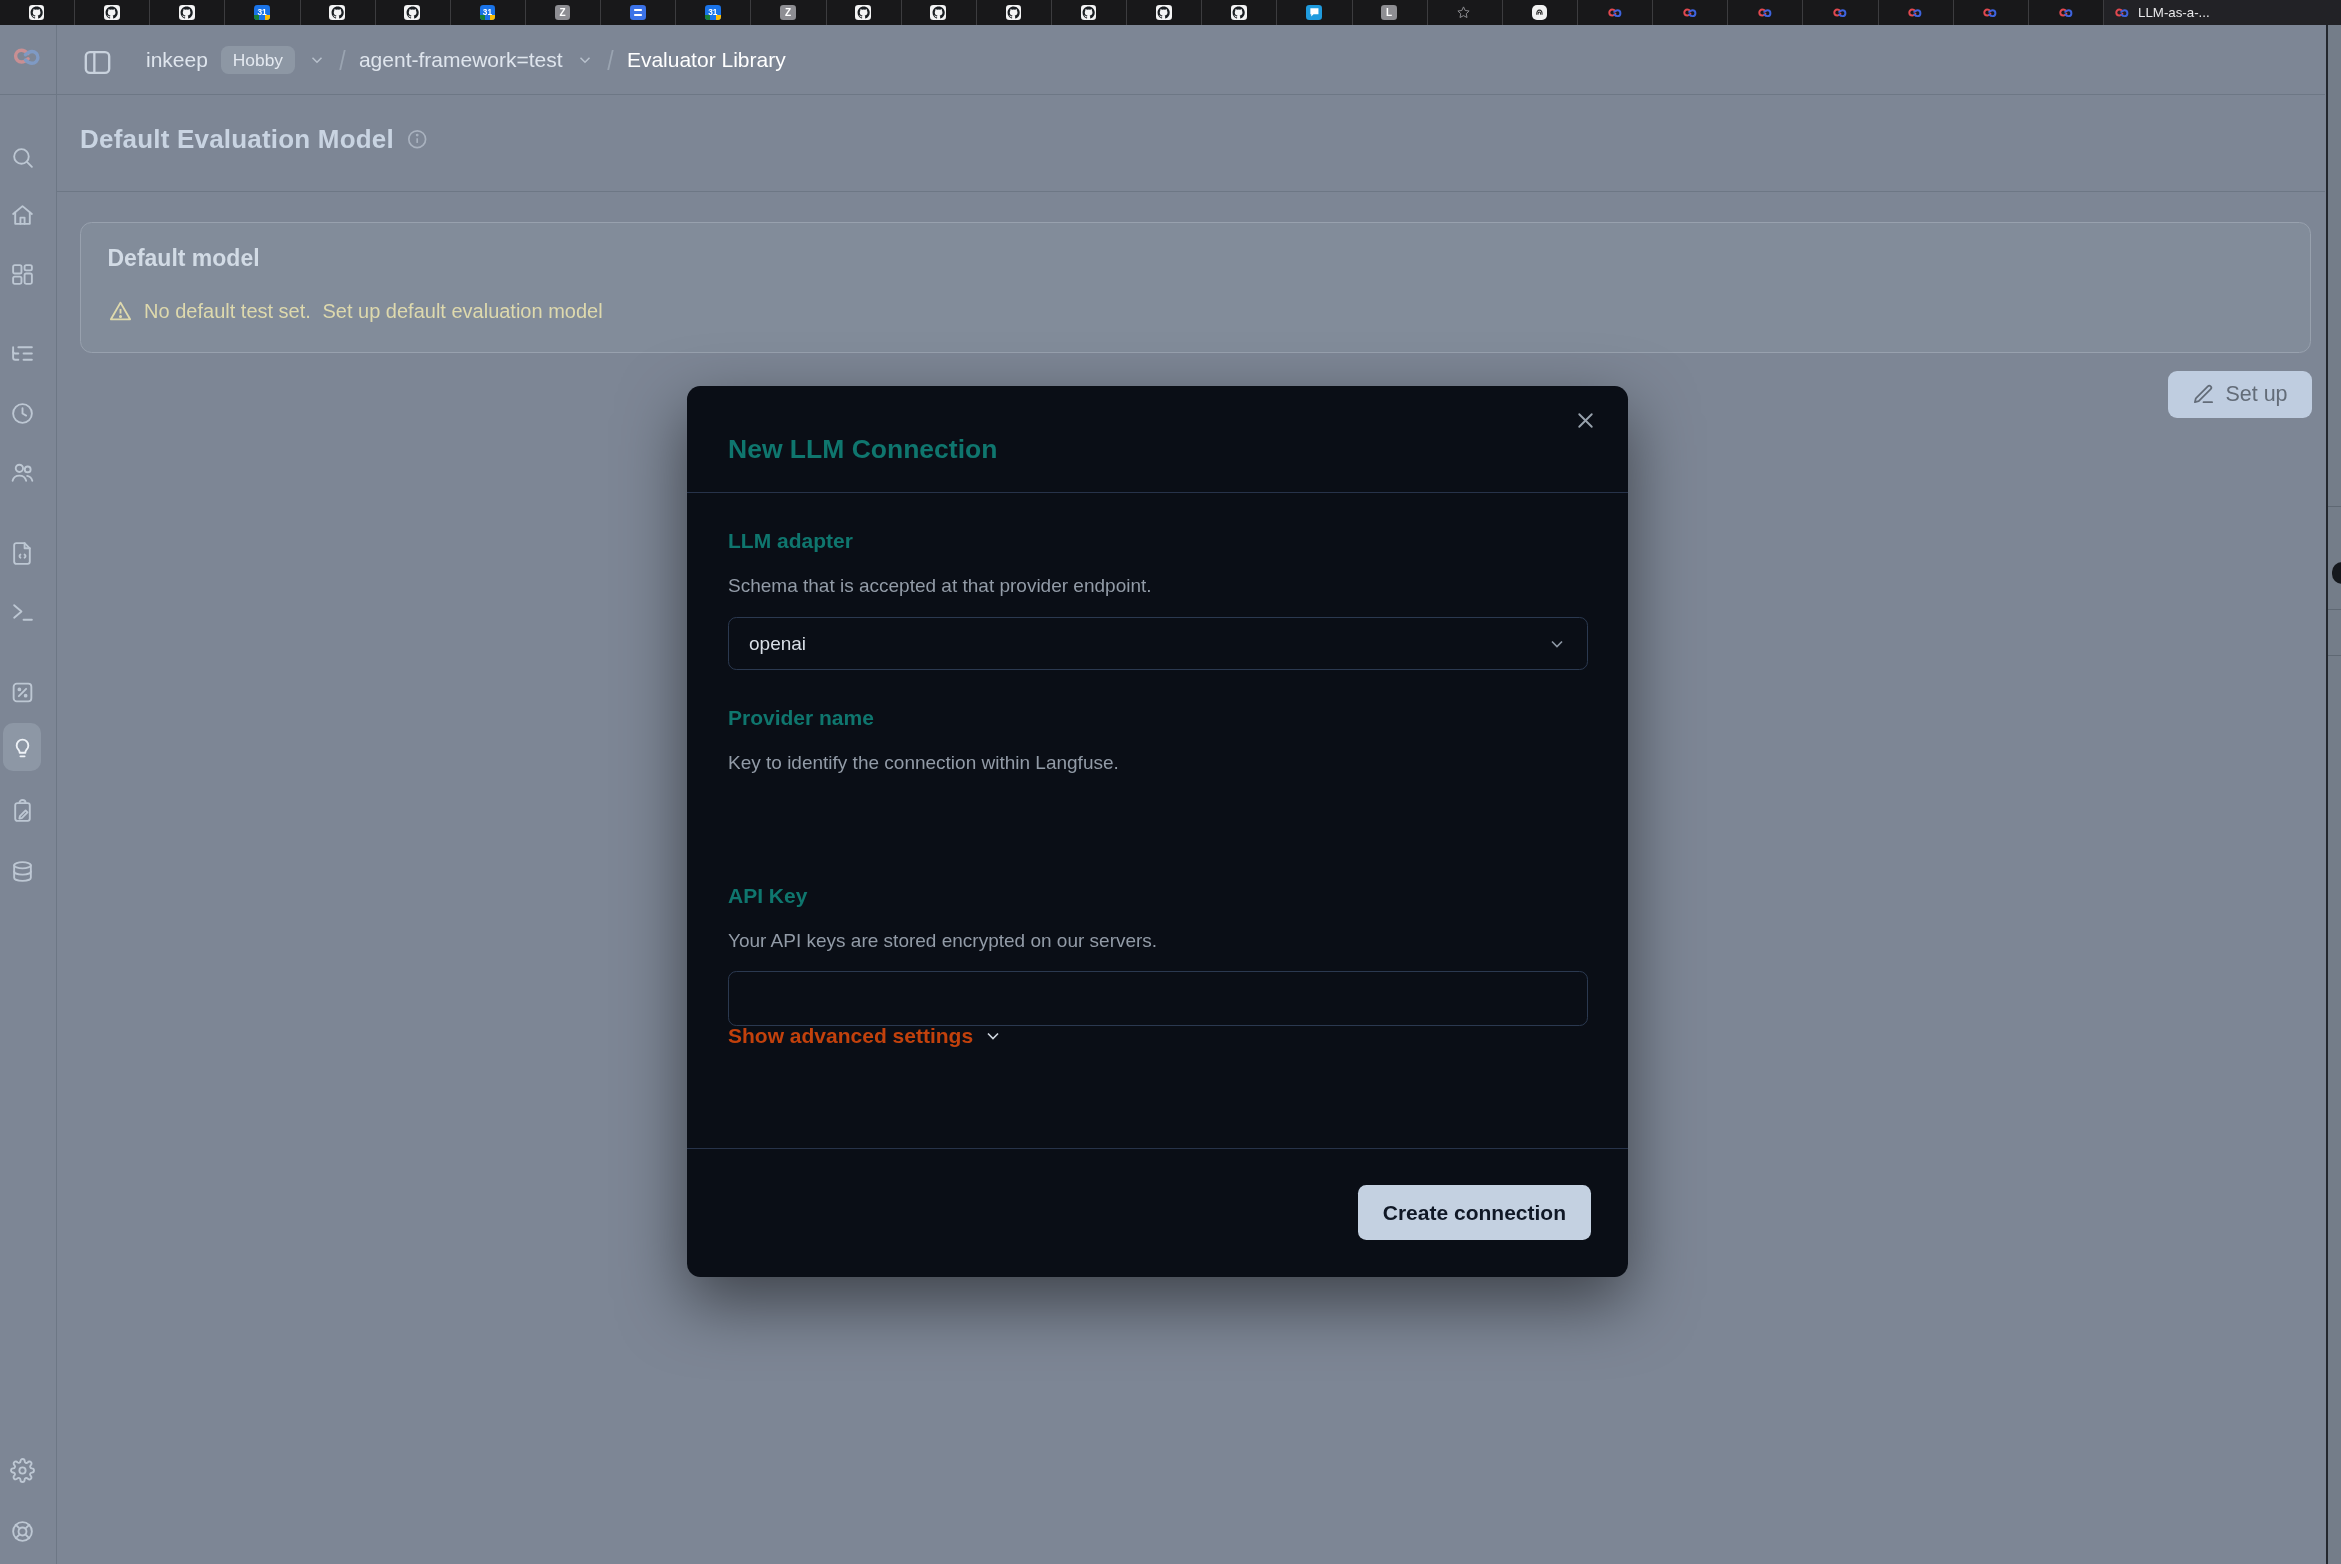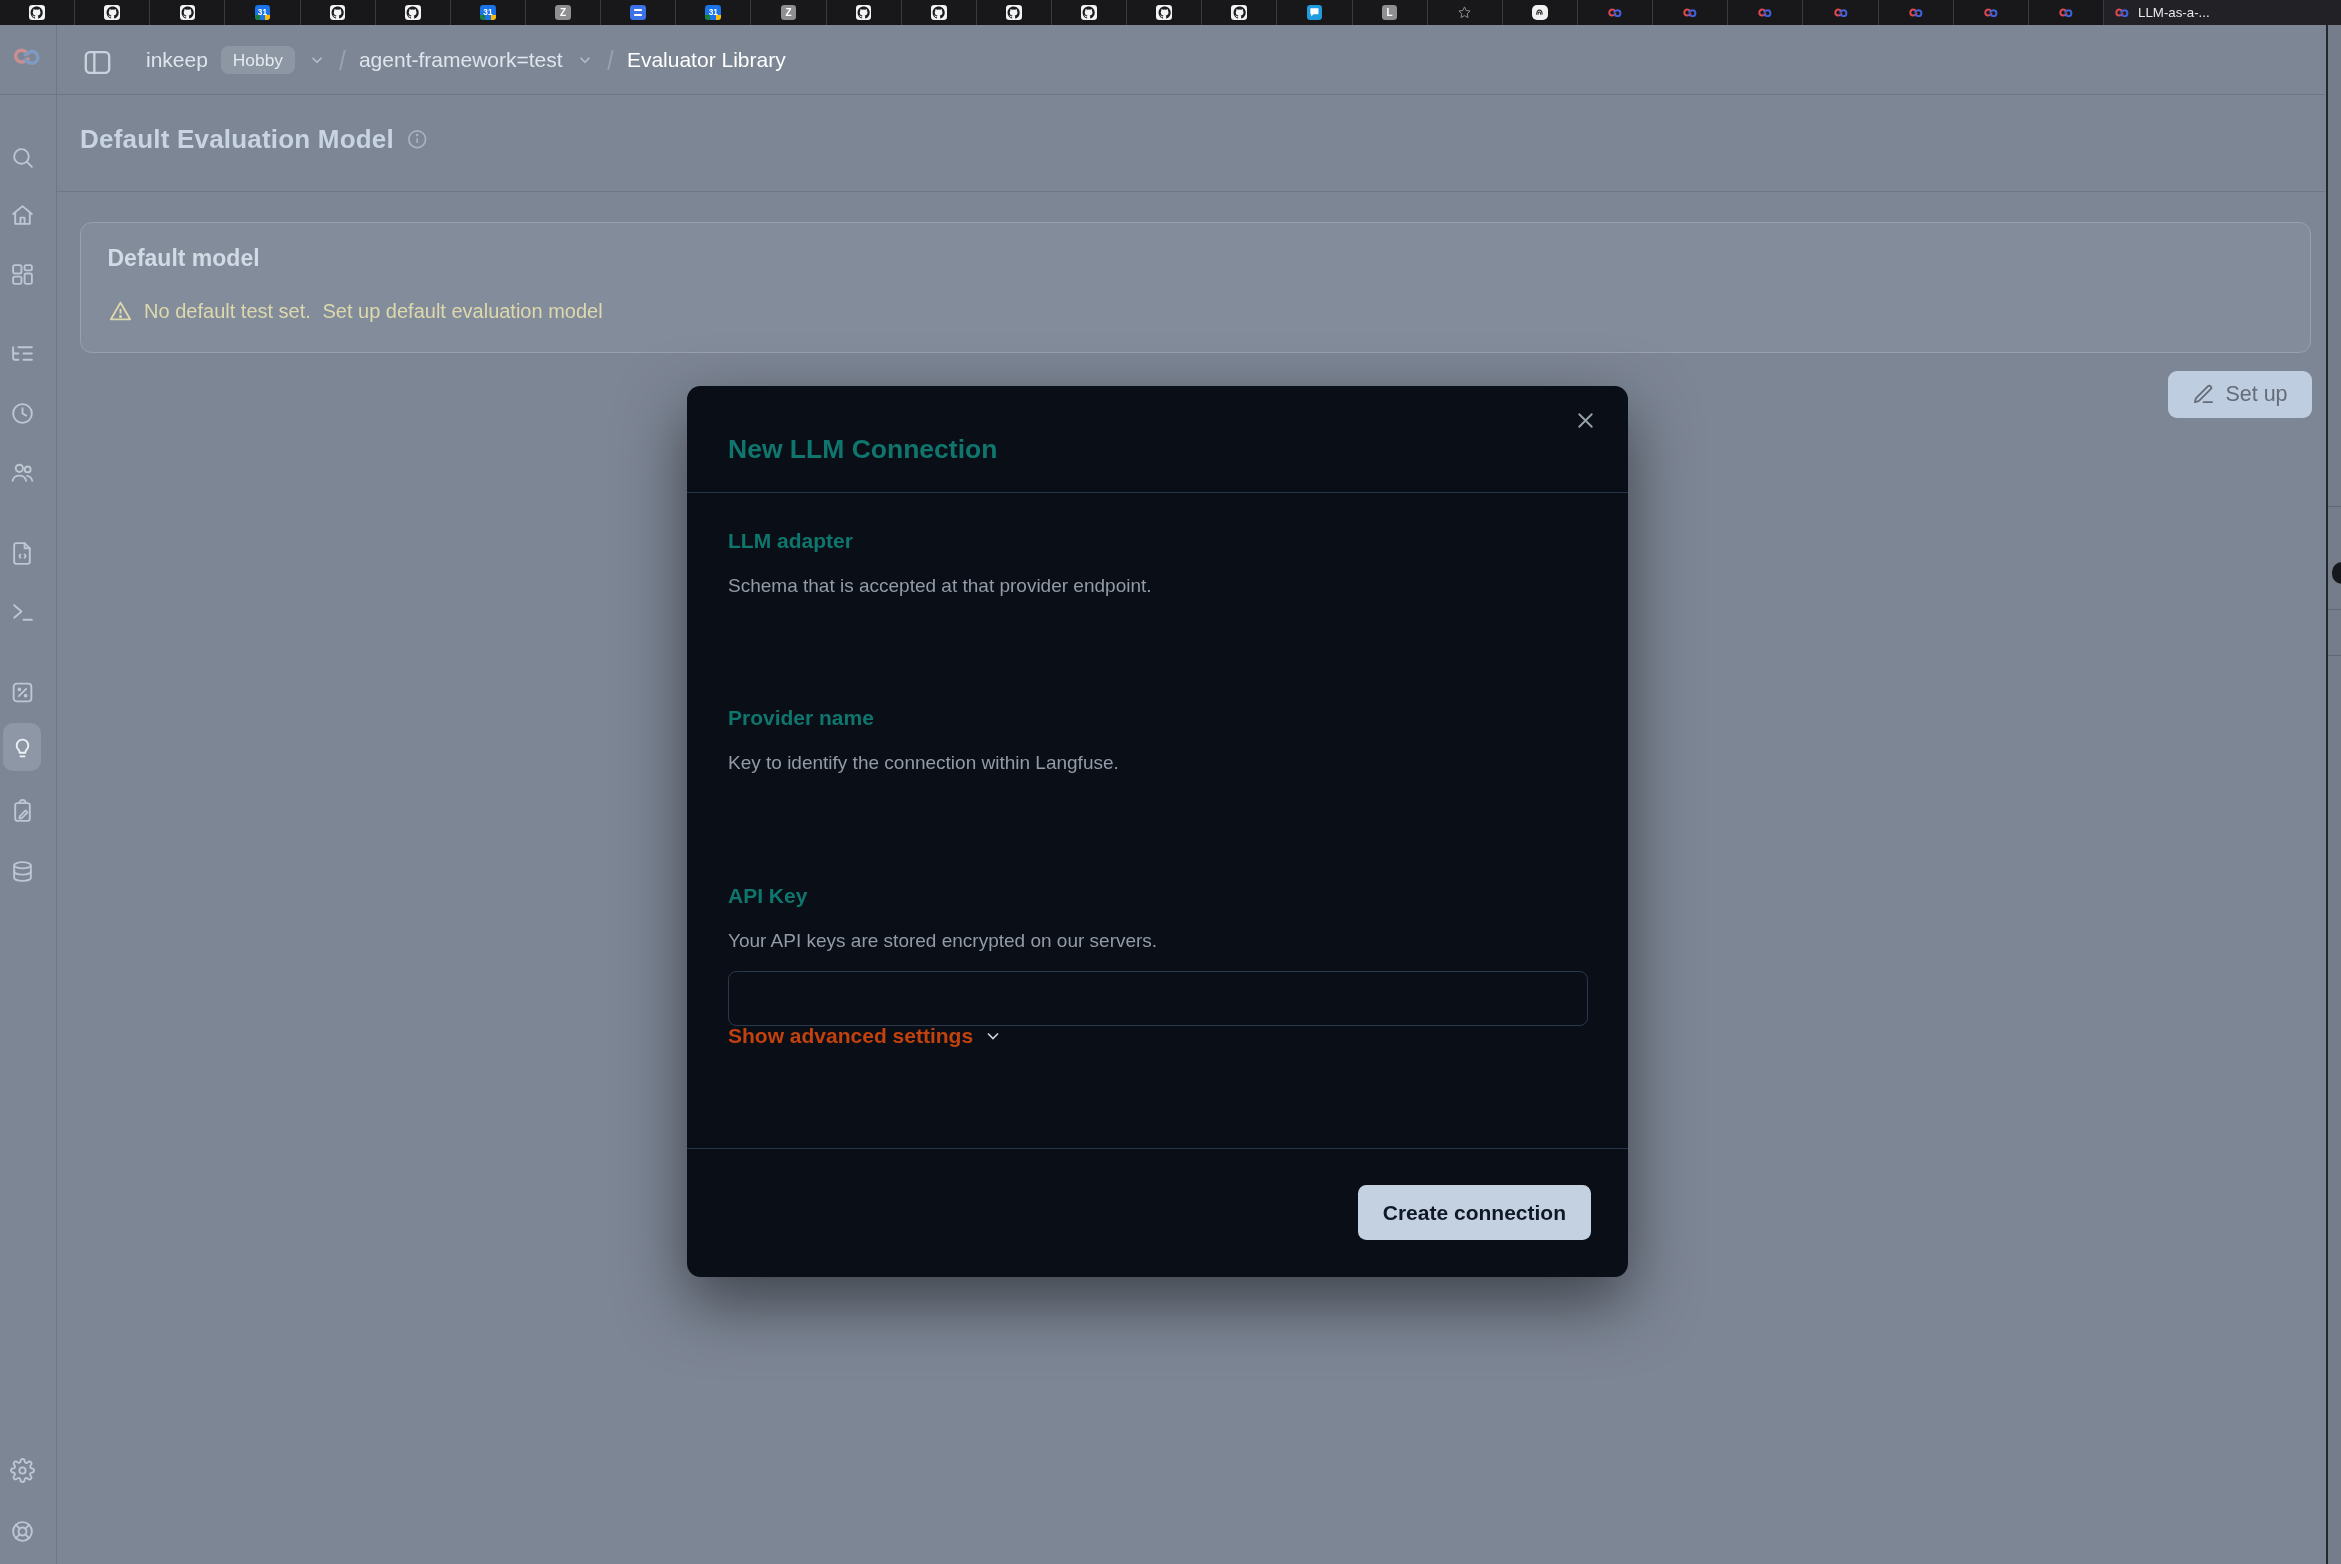--- a/index.html
+++ b/index.html
@@ -7,21 +7,21 @@
        background:#7d8695;font-family:"Liberation Sans",sans-serif;}
 
   
   .tabbar{position:absolute;top:0;left:0;right:0;height:25px;background:#0f0f10;
           display:flex;align-items:stretch;z-index:50;}
   .tab{flex:1 1 0;background:#18181a;border-right:0.8px solid #3c3c3f;
        display:flex;align-items:center;justify-content:center;min-width:0;}
   .tab.active{flex:0 0 217px;background:#222226;justify-content:flex-start;
        gap:7.5px;padding:0 10px;}
   .tab.active .tab-title{color:#e9e9eb;font-size:13.3px;white-space:nowrap;overflow:hidden;}
-  .fav{width:16.6px;height:16.6px;display:flex;align-items:center;justify-content:center;flex:0 0 auto;}
+  .fav{width:16.6px;height:16.6px;display:flex;align-items:center;flex:0 0 auto;}
   .sq{width:15.7px;height:15.7px;border-radius:3.3px;display:flex;flex-direction:column;
       align-items:center;justify-content:center;font-weight:bold;position:relative;overflow:hidden;}
   .sq .num{position:relative;z-index:2;line-height:1;}
   .c{position:absolute;width:5px;height:5px;z-index:1;}
   .c.g{left:0;bottom:0;background:#188038;}
   .c.y{right:0;bottom:0;background:#fbbc04;}
   .bar{width:8.3px;height:2.1px;background:#fff;margin:1.2px 0;border-radius:0.8px;}
 
   
   .sidebar-border{position:absolute;left:56px;top:25px;bottom:0;width:0.8px;background:#6d7785;}
@@ -541,20 +541,28 @@
   <div class="modal-title">New LLM Connection</div>
   <span class="modal-close">
     <svg width="25" height="25" viewBox="0 0 24 24" fill="none" stroke="#98a2ad" stroke-width="1.8" stroke-linecap="round">
       <path d="M6 6l12 12M18 6L6 18"></path>
     </svg>
   </span>
   <div class="m-div1"></div>
 
   <div class="m-label" style="top:143px">LLM adapter</div>
   <div class="m-desc" style="top:189px">Schema that is accepted at that provider endpoint.</div>
+  <div class="m-select" style="top:231px">
+    <span>openai</span>
+    <span>
+      <svg width="20" height="20" viewBox="0 0 24 24" fill="none" stroke="#8d97a4" stroke-width="2">
+          <path d="M6 9l6 6 6-6"></path>
+        </svg>
+    </span>
+  </div>
 
   <div class="m-label" style="top:320px">Provider name</div>
   <div class="m-desc" style="top:366px">Key to identify the connection within Langfuse.</div>
 
   <div class="m-label" style="top:498px">API Key</div>
   <div class="m-desc" style="top:544px">Your API keys are stored encrypted on our servers.</div>
   <div class="m-input" style="top:585px">
     <span></span>
   </div>
 

